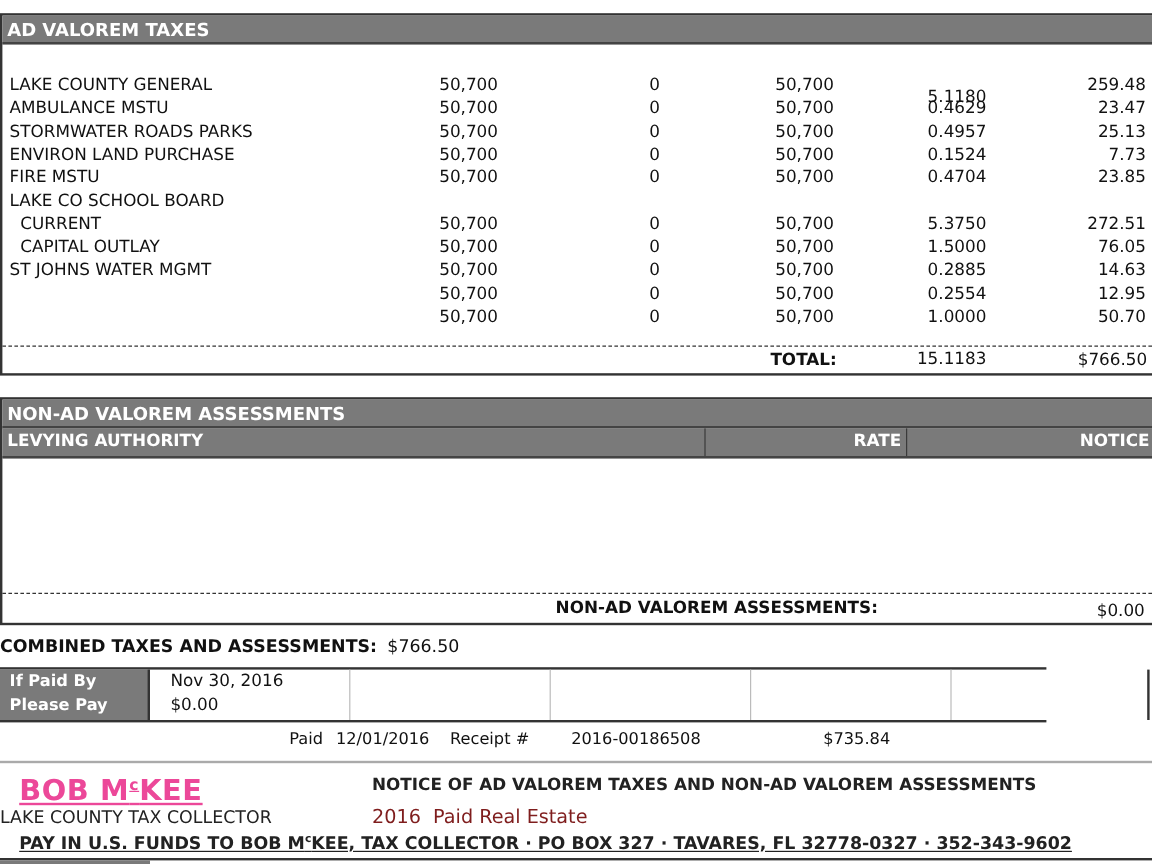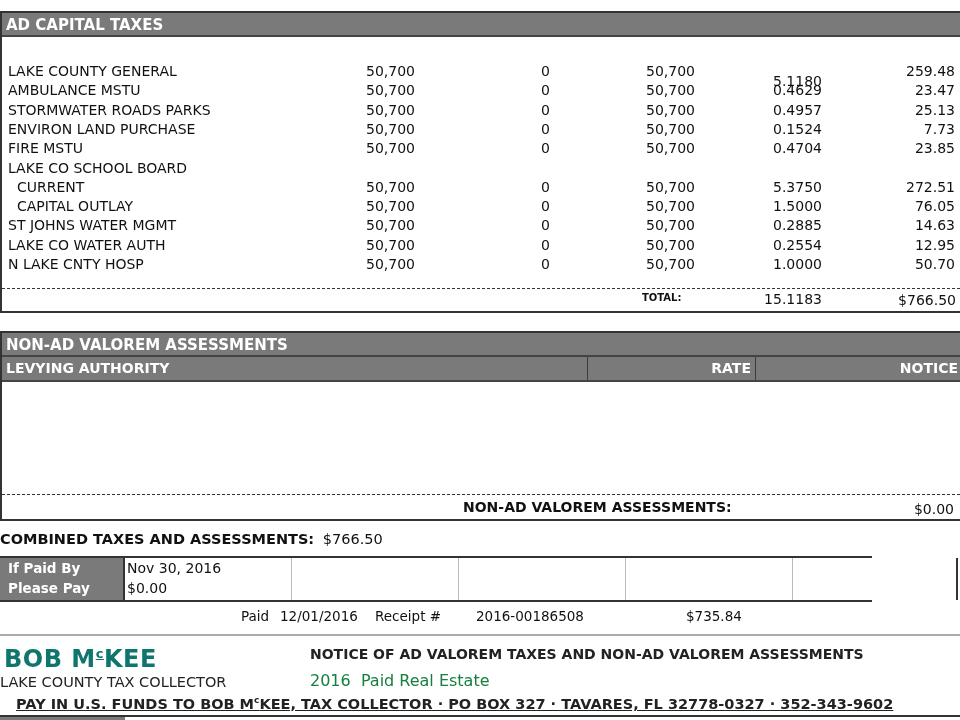--- a/index.html
+++ b/index.html
@@ -18,21 +18,21 @@
   .row { position: absolute; left: 0; right: 0; height: 19.3px; font-size: 14px; }
   .cell { position: absolute; top: 0; white-space: nowrap; }
   .r { text-align: right; }
   .dash { position: absolute; left: 0; right: 0; border-top: 1px dashed #333; }
   .bold { font-weight: bold; }
 </style>
 </head>
 <body>
 
 <div class="box" style="left:0; top:11px; width:962px; height:302px;">
-  <div class="sec-title gray" style="top:0;">AD CAPITAL TAXES</div>
+  <div class="sec-title gray" style="top:0;">AD VALOREM TAXES</div>
 
   <div id="ad-rows" class="abs" style="left:0; right:0; top:49px; height:220px;">
       <div class="row" style="top: 1px;">
         <div class="cell" style="left: 6px; width: 250px; white-space: pre;">LAKE COUNTY GENERAL</div>
         <div class="cell r" style="left: 265px; width: 148px; white-space: pre;">50,700</div>
         <div class="cell r" style="left: 415px; width: 133px; white-space: pre;">0</div>
         <div class="cell r" style="left: 561px; width: 132px; white-space: pre;">50,700</div>
         <div class="cell r" style="left: 702px; width: 118px; white-space: pre; margin-top: 10px;">5.1180</div>
         <div class="cell r" style="left: 831px; width: 122px; white-space: pre;">259.48</div>
       </div>
@@ -94,39 +94,37 @@
       </div>
       <div class="row" style="top: 155.4px;">
         <div class="cell" style="left: 6px; width: 250px; white-space: pre;">ST JOHNS WATER MGMT</div>
         <div class="cell r" style="left: 265px; width: 148px; white-space: pre;">50,700</div>
         <div class="cell r" style="left: 415px; width: 133px; white-space: pre;">0</div>
         <div class="cell r" style="left: 561px; width: 132px; white-space: pre;">50,700</div>
         <div class="cell r" style="left: 702px; width: 118px; white-space: pre;">0.2885</div>
         <div class="cell r" style="left: 831px; width: 122px; white-space: pre;">14.63</div>
       </div>
       <div class="row" style="top: 174.7px;">
-        <div class="cell" style="left: 6px; width: 250px; white-space: pre;">LAKE CO WATER AUTH</div>
         <div class="cell r" style="left: 265px; width: 148px; white-space: pre;">50,700</div>
         <div class="cell r" style="left: 415px; width: 133px; white-space: pre;">0</div>
         <div class="cell r" style="left: 561px; width: 132px; white-space: pre;">50,700</div>
         <div class="cell r" style="left: 702px; width: 118px; white-space: pre;">0.2554</div>
         <div class="cell r" style="left: 831px; width: 122px; white-space: pre;">12.95</div>
       </div>
       <div class="row" style="top: 194px;">
-        <div class="cell" style="left: 6px; width: 250px; white-space: pre;">N LAKE CNTY HOSP</div>
         <div class="cell r" style="left: 265px; width: 148px; white-space: pre;">50,700</div>
         <div class="cell r" style="left: 415px; width: 133px; white-space: pre;">0</div>
         <div class="cell r" style="left: 561px; width: 132px; white-space: pre;">50,700</div>
         <div class="cell r" style="left: 702px; width: 118px; white-space: pre;">1.0000</div>
         <div class="cell r" style="left: 831px; width: 122px; white-space: pre;">50.70</div>
       </div>
     </div>
 
   <div class="dash" style="top:275px;"></div>
-  <div class="cell bold" style="left:640px; top:279px; font-size:10px;">TOTAL:</div>
+  <div class="cell bold" style="left:640px; top:279px; font-size:14px;">TOTAL:</div>
   <div class="cell r" style="left:700px; width:120px; top:278px; font-size:14px;">15.1183</div>
   <div class="cell r" style="left:830px; width:124px; top:279px; font-size:14px;">$766.50</div>
 </div>
 
 <div class="box" style="left:0; top:331px; width:962px; height:190px;">
   <div class="sec-title gray" style="top:0;">NON-AD VALOREM ASSESSMENTS</div>
   <div class="abs gray" style="left:0; right:0; top:24px; height:25px; border-bottom:2px solid #444; box-sizing:border-box;">
     <div class="col-head" style="left:0; width:586px; font-size:14px; height:23px; line-height:23px;">LEVYING AUTHORITY</div>
     <div class="col-head r" style="left:586px; width:168px; padding-right:4px; font-size:14px; height:23px; line-height:23px;">RATE</div>
     <div class="col-head r" style="left:754px; width:204px; padding-right:2px; border-right:none; font-size:14px; height:23px; line-height:23px;">NOTICE</div>
@@ -139,47 +137,47 @@
 <div class="abs" style="left:0; top:531px; font-size:14.5px;">
   <span class="bold">COMBINED TAXES AND ASSESSMENTS:</span>
   <span style="margin-left:4px;">$766.50</span>
 </div>
 
 <div class="abs" style="left:0; top:556px; width:872px; height:46px; border-top:2px solid #333; border-bottom:2px solid #333; box-sizing:border-box;">
   <div class="abs gray" style="left:0; top:0; width:125px; height:42px; border-right:2px solid #333; box-sizing:border-box; padding-left:8px; font-weight:bold; font-size:13.5px; line-height:20px;">
     <div>If Paid By</div>
     <div>Please Pay</div>
   </div>
-  <div class="abs" style="left:125px; top:0; width:167px; height:42px; border-right:1px solid #bbb; box-sizing:border-box; padding-left:2px; font-size:14px; line-height:20px;">
+  <div class="abs" style="left:125px; top:0; width:167px; height:42px; border-right:1px solid #bbb; box-sizing:border-box; padding-left:17px; font-size:14px; line-height:20px;">
     <div>Nov 30, 2016</div>
     <div>$0.00</div>
   </div>
   <div class="abs" style="left:292px; top:0; width:167px; height:42px; border-right:1px solid #bbb; box-sizing:border-box;"></div>
   <div class="abs" style="left:459px; top:0; width:167px; height:42px; border-right:1px solid #bbb; box-sizing:border-box;"></div>
   <div class="abs" style="left:626px; top:0; width:167px; height:42px; border-right:1px solid #bbb; box-sizing:border-box;"></div>
   <div class="abs" style="left:793px; top:0; width:165px; height:42px; border-right:2px solid #333; box-sizing:border-box;"></div>
 </div>
 
 <div class="abs" style="left:0; top:608px; width:960px; height:20px; font-size:13.5px;">
   <span class="cell" style="left:241px;">Paid</span>
   <span class="cell" style="left:280px;">12/01/2016</span>
   <span class="cell" style="left:375px;">Receipt #</span>
   <span class="cell" style="left:476px;">2016-00186508</span>
   <span class="cell" style="left:686px;">$735.84</span>
 </div>
 
 <div class="abs" style="left:0; top:634px; width:960px; border-top:2px solid #aaa;"></div>
 
-<div class="abs bold" style="left:4px; top:645px; font-size:24px; color:#0f766e; letter-spacing:0.5px;">
+<div class="abs bold" style="left:16px; top:645px; font-size:24px; color:#ec4899; letter-spacing:0.5px;text-decoration:underline;">
   <span>BOB M</span><span style="font-size:13px; vertical-align:super; text-decoration:underline;">c</span><span>KEE</span>
 </div>
 <div class="abs" style="left:0; top:674px; font-size:14.5px; color:#222;">LAKE COUNTY TAX COLLECTOR</div>
 
 <div class="abs bold" style="left:310px; top:646px; font-size:14px; color:#222;">NOTICE OF AD VALOREM TAXES AND NON-AD VALOREM ASSESSMENTS</div>
-<div class="abs" style="left:310px; top:671px; font-size:16px; white-space:pre; color:#15803d;">2016  Paid Real Estate</div>
+<div class="abs" style="left:310px; top:671px; font-size:16px; white-space:pre; color:#7f1d1d;">2016  Paid Real Estate</div>
 
 <div class="abs bold" style="left:16px; top:695px; font-size:14.5px; text-decoration:underline; white-space:nowrap; color:#222;text-align:right;">
   <span>PAY IN U.S. FUNDS TO BOB M</span><span style="font-size:9px; vertical-align:super;">c</span><span>KEE, TAX COLLECTOR · PO BOX 327 · TAVARES, FL 32778-0327 · 352-343-9602</span>
 </div>
 
 <div class="abs" style="left:0; top:715px; width:960px; height:5px; border-top:2px solid #333; box-sizing:border-box;">
   <div class="abs gray" style="left:0; top:0; width:125px; height:5px;"></div>
 </div>
 
 </body></html>

